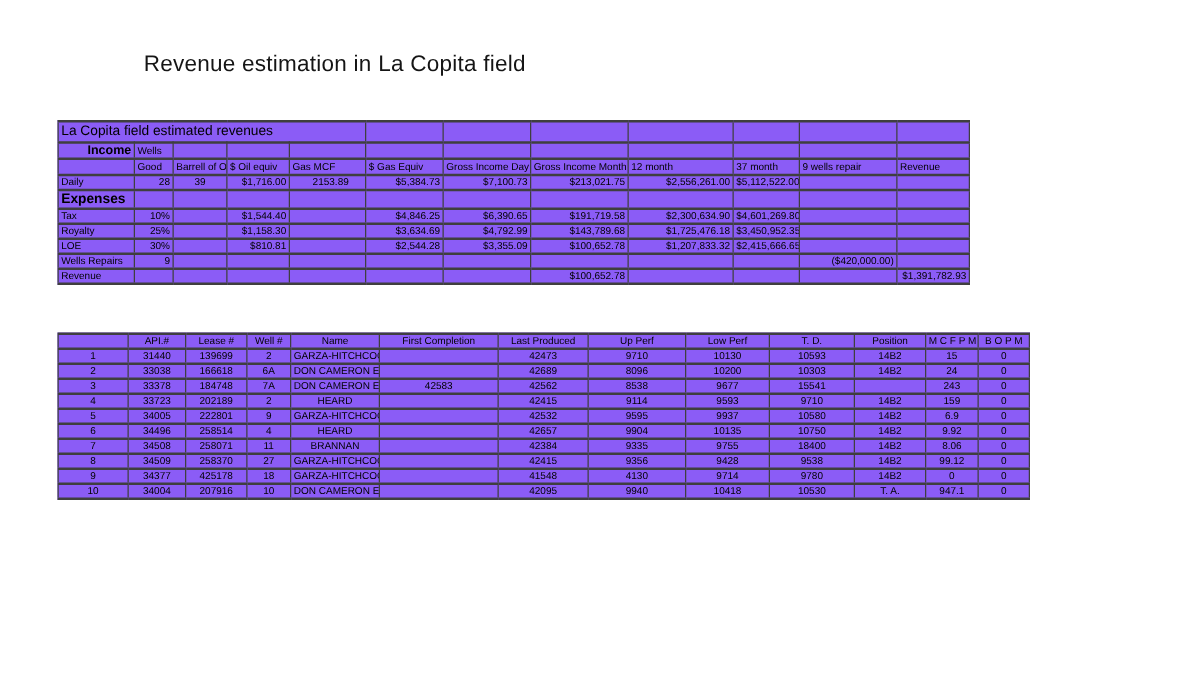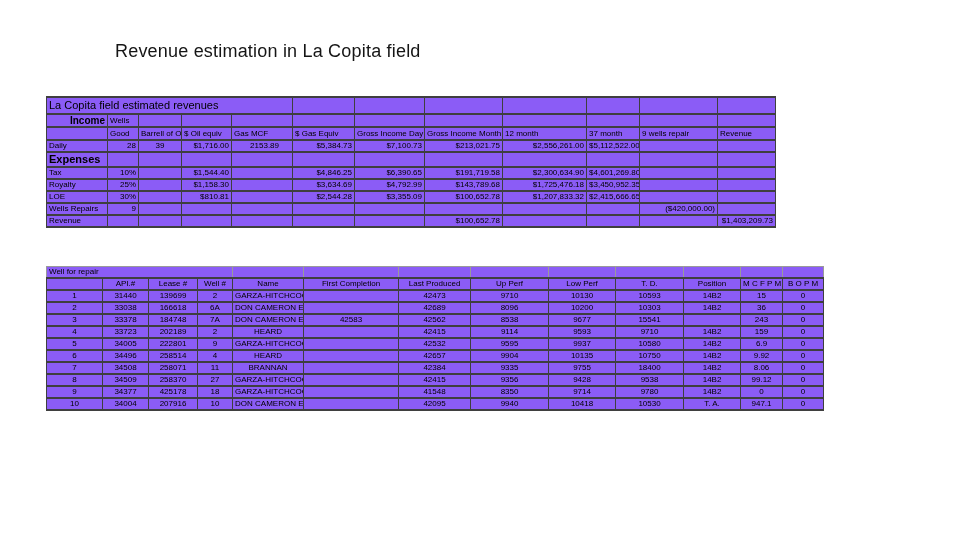--- a/index.html
+++ b/index.html
@@ -180,21 +180,21 @@
         <td class="ar"></td>
         <td class="ac"></td>
         <td class="ar"></td>
         <td class="ar"></td>
         <td class="ar"></td>
         <td class="ar"></td>
         <td class="ar">$100,652.78</td>
         <td class="ar"></td>
         <td class="ar"></td>
         <td class="ar"></td>
-        <td class="ar">$1,403,209.73</td>
+        <td class="ar">$1,391,782.93</td>
       </tr>
     </tbody>
 </table>
 
 <table id="wells-table">
   <colgroup>
     <col style="width:56px">
       <col style="width:46px">
       <col style="width:49px">
     <col style="width:35px">
@@ -202,32 +202,20 @@
       <col style="width:95px">
     <col style="width:72px">
       <col style="width:78px">
       <col style="width:67px">
     <col style="width:68px">
       <col style="width:57px">
       <col style="width:42px">
     <col style="width:41px">
   </colgroup>
   <tbody>
-      <tr class="light">
-        <td class="t2-title al" colspan="4">Well for repair</td>
-        <td></td>
-        <td></td>
-        <td></td>
-        <td></td>
-        <td></td>
-        <td></td>
-        <td></td>
-        <td></td>
-        <td></td>
-      </tr>
       <tr>
         <td class="ac"></td>
         <td class="ac">API.#</td>
         <td class="ac">Lease #</td>
         <td class="ac">Well #</td>
         <td class="ac">Name</td>
         <td class="ac">First Completion</td>
         <td class="ac">Last Produced</td>
         <td class="ac">Up Perf</td>
         <td class="ac">Low Perf</td>
@@ -256,21 +244,21 @@
         <td class="ac">33038</td>
         <td class="ac">166618</td>
         <td class="ac">6A</td>
         <td class="ac">DON CAMERON ET</td>
         <td class="ac"></td>
         <td class="ac">42689</td>
         <td class="ac">8096</td>
         <td class="ac">10200</td>
         <td class="ac">10303</td>
         <td class="ac">14B2</td>
-        <td class="ac">36</td>
+        <td class="ac">24</td>
         <td class="ac">0</td>
       </tr>
       <tr>
         <td class="ac">3</td>
         <td class="ac">33378</td>
         <td class="ac">184748</td>
         <td class="ac">7A</td>
         <td class="ac">DON CAMERON ET</td>
         <td class="ac">42583</td>
         <td class="ac">42562</td>
@@ -357,21 +345,21 @@
         <td class="ac">0</td>
       </tr>
       <tr>
         <td class="ac">9</td>
         <td class="ac">34377</td>
         <td class="ac">425178</td>
         <td class="ac">18</td>
         <td class="ac">GARZA-HITCHCOCK</td>
         <td class="ac"></td>
         <td class="ac">41548</td>
-        <td class="ac">8350</td>
+        <td class="ac">4130</td>
         <td class="ac">9714</td>
         <td class="ac">9780</td>
         <td class="ac">14B2</td>
         <td class="ac">0</td>
         <td class="ac">0</td>
       </tr>
       <tr>
         <td class="ac">10</td>
         <td class="ac">34004</td>
         <td class="ac">207916</td>

